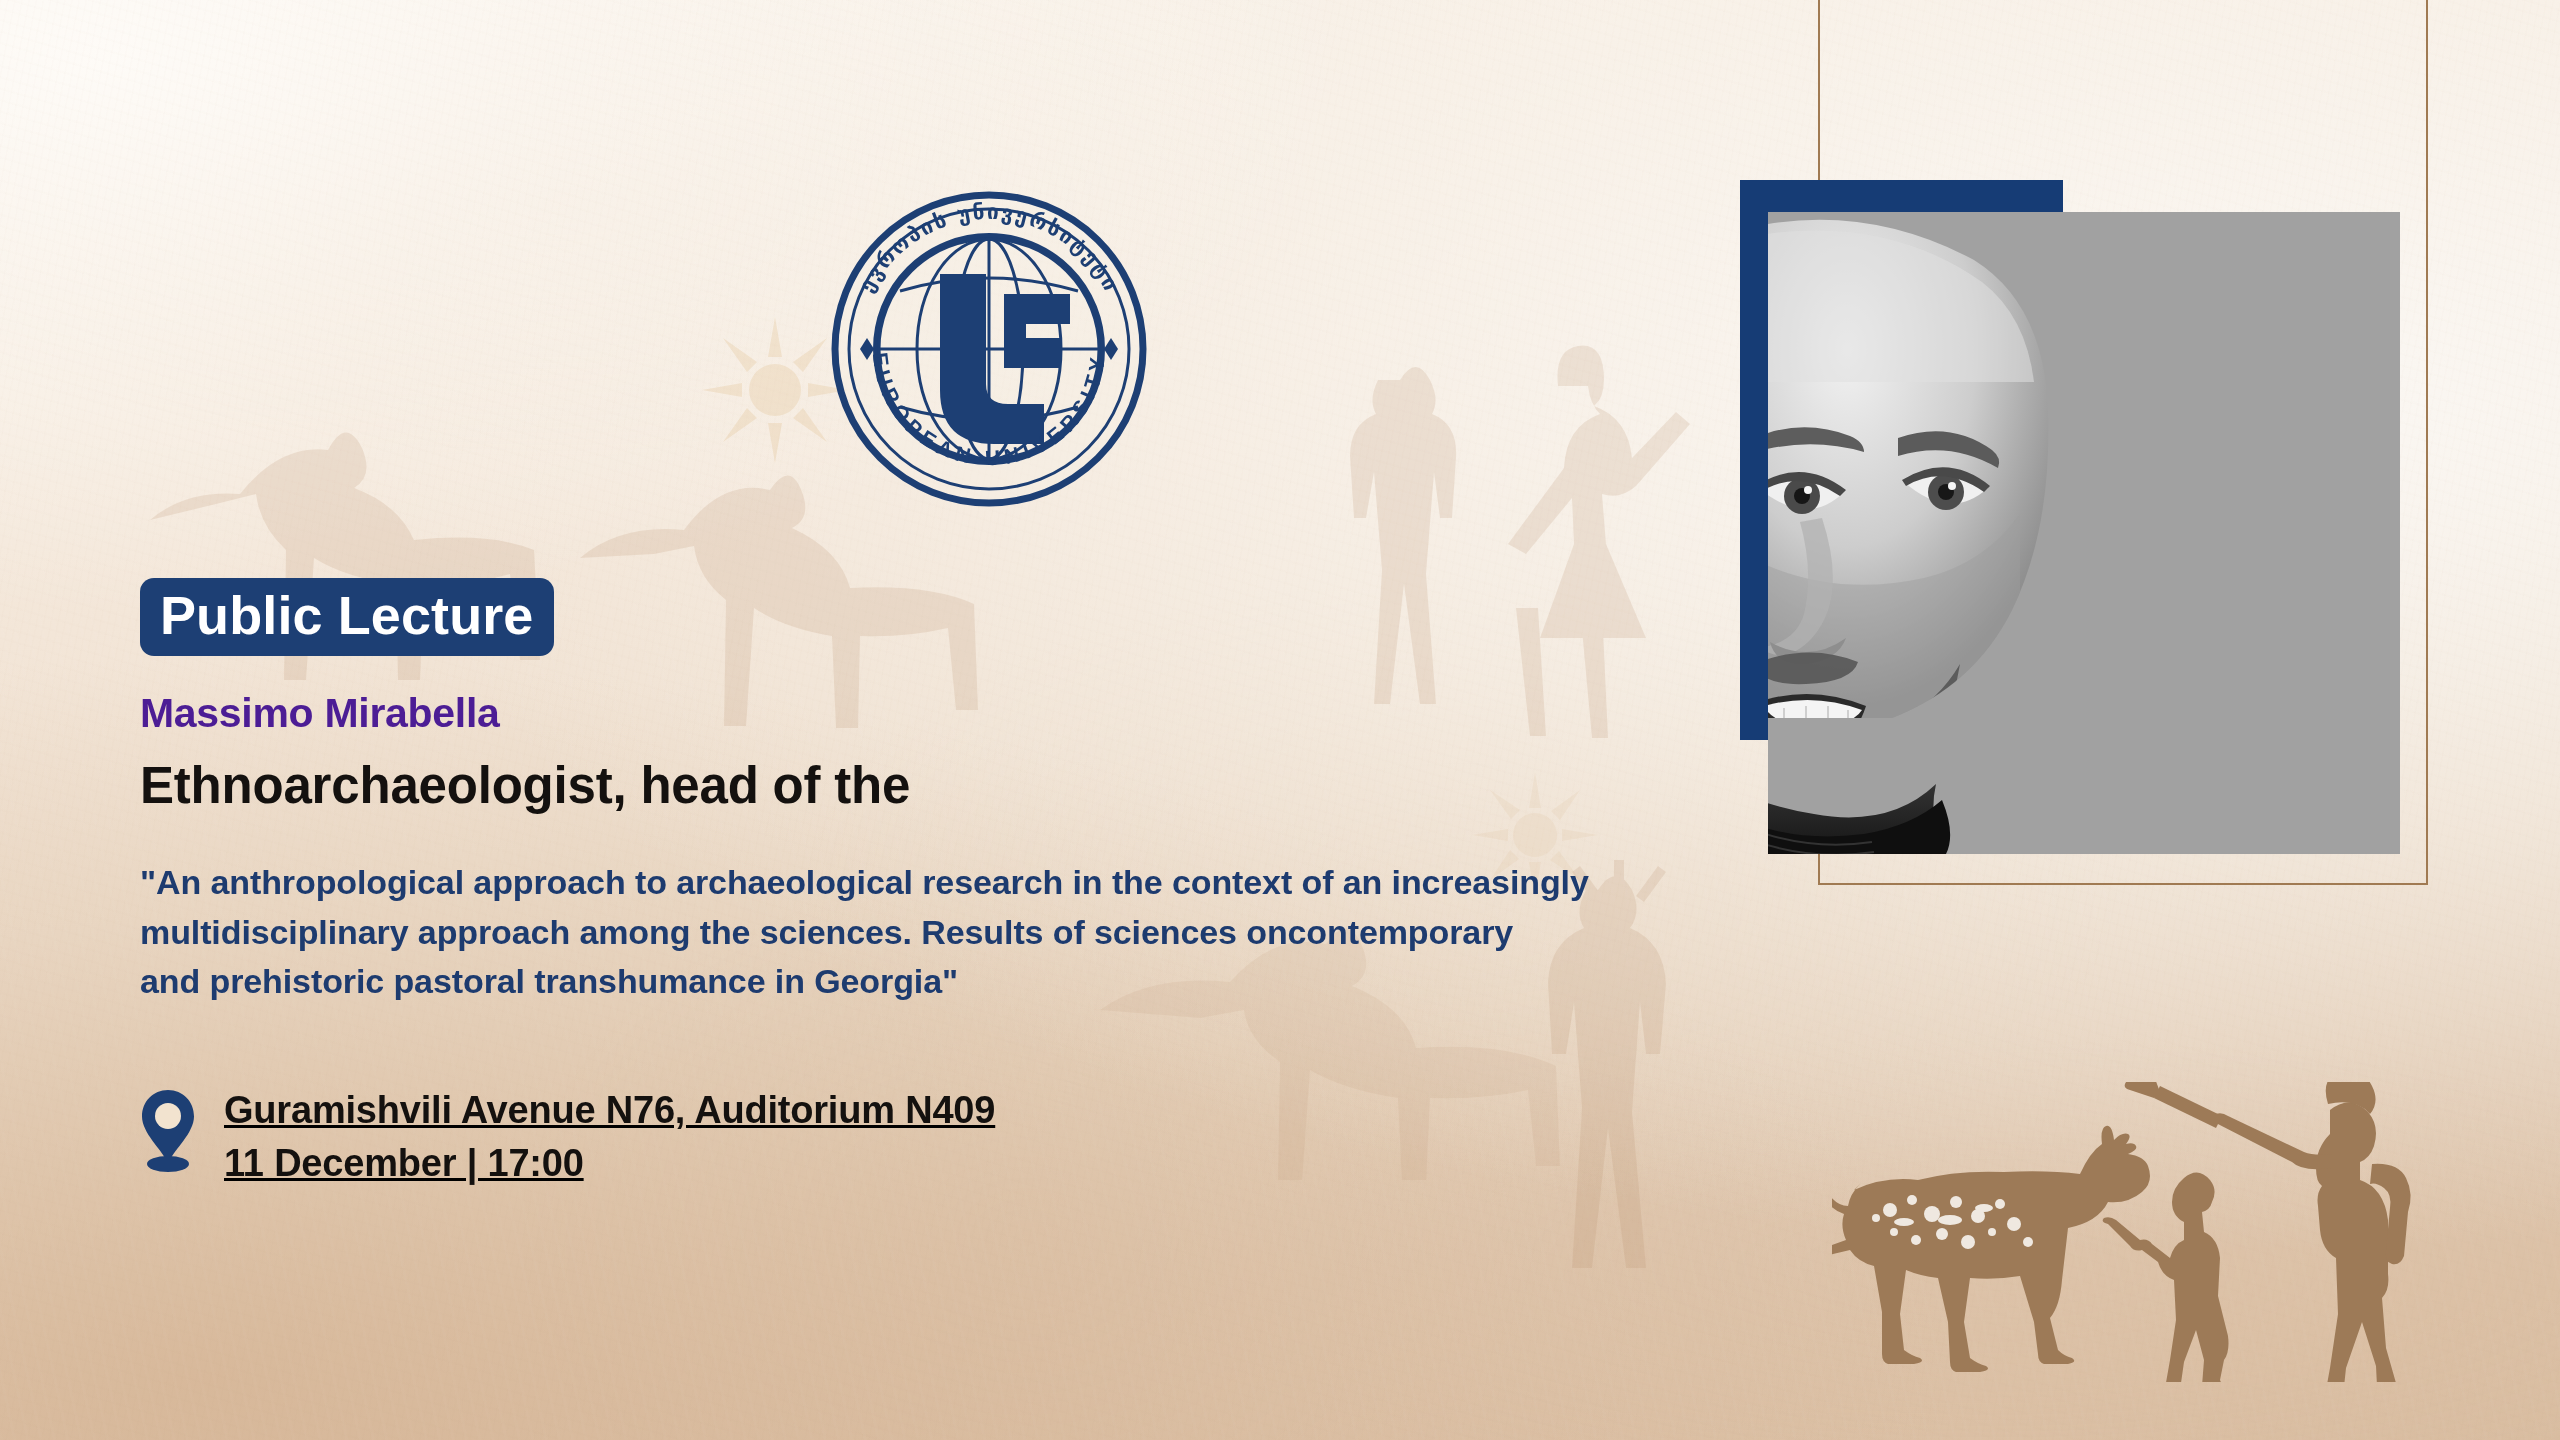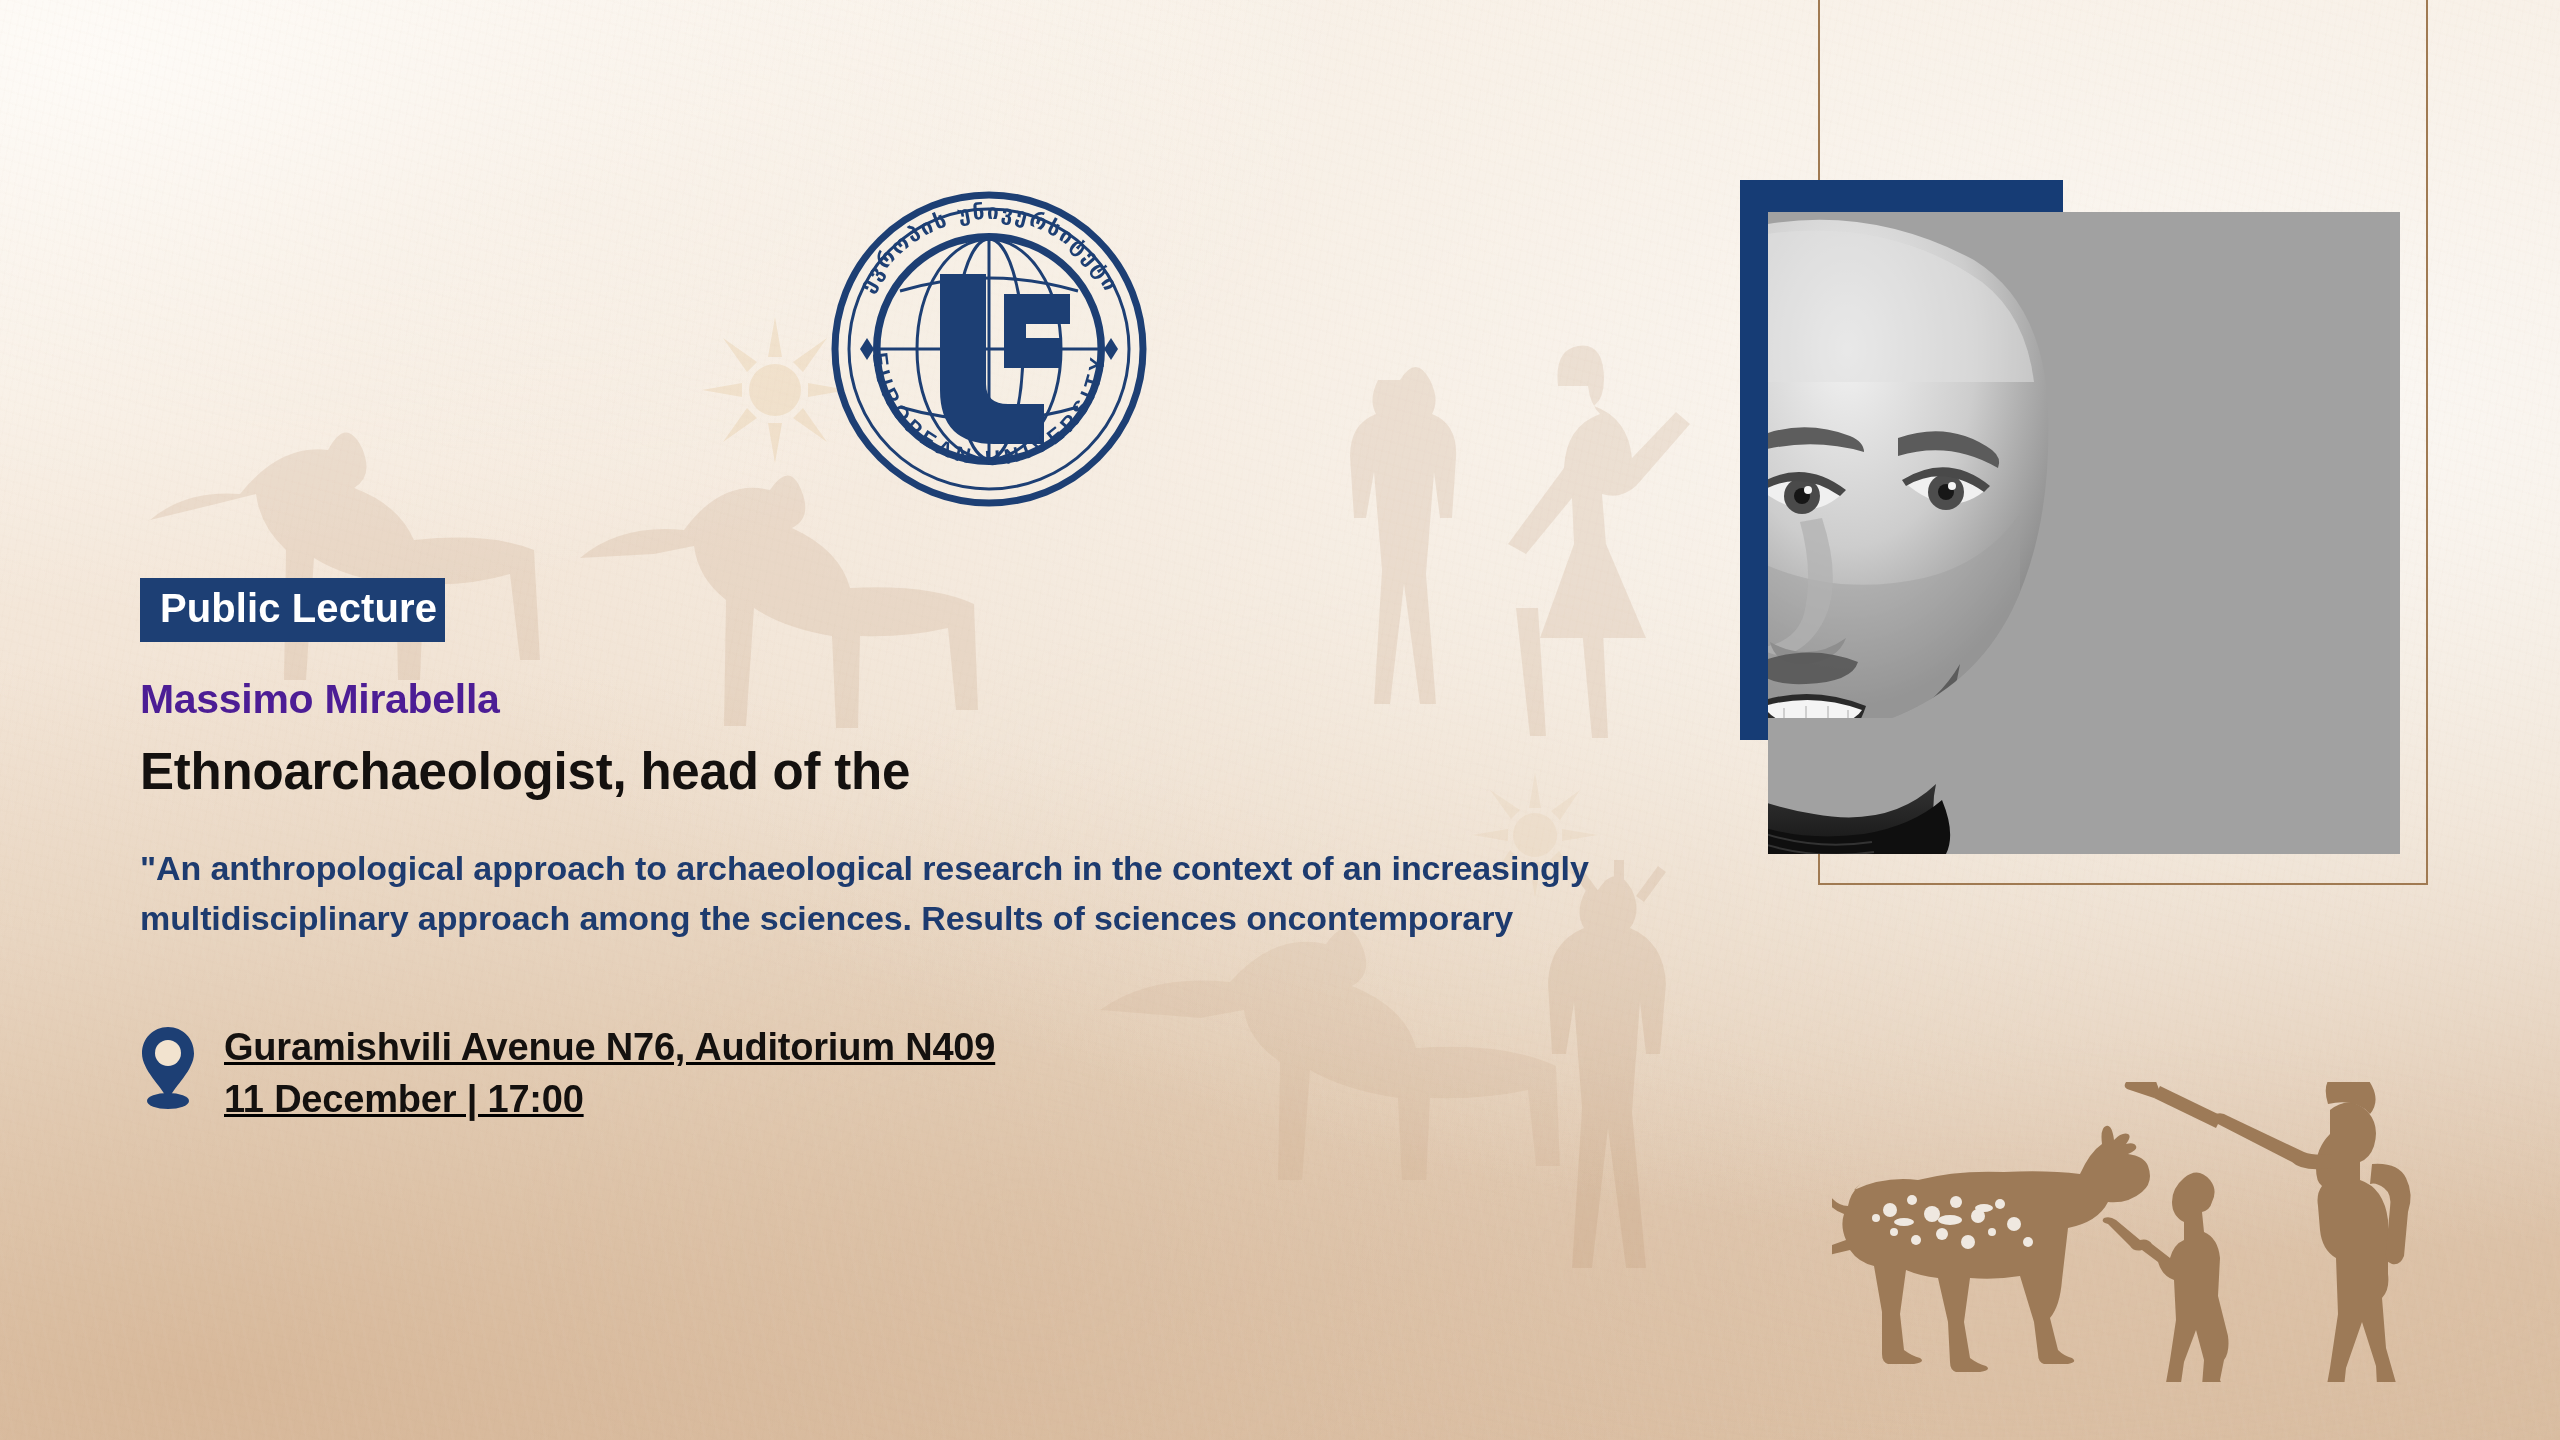--- a/index.html
+++ b/index.html
@@ -148,25 +148,26 @@
   .content {
     position: absolute;
     left: 140px;
     top: 578px;
     width: 1760px;
   }
   .badge {
     display: inline-block;
     background: #1d3f74;
     color: #ffffff;
-    font-size: 40px;
+    font-size: 54px;
     font-weight: bold;
     letter-spacing: .1px;
-    padding: 10px 8px 14px 20px;
+    padding: 10px 20px 14px 20px;
     line-height: 1.0;
+    border-radius: 14px;
   }
   .speaker-name {
     margin-top: 36px;
     color: #4c1d95;
     font-size: 41px;
     font-weight: bold;
     line-height: 1.05;
     letter-spacing: -0.3px;
   }
   .speaker-role {
@@ -398,20 +399,21 @@
 
     <div class="speaker-name">Massimo Mirabella</div>
 
     <div class="speaker-role">
       <div>Ethnoarchaeologist, head of the</div>
     </div>
 
     <div class="quote">
       <div>"An anthropological approach to archaeological research in the context of an increasingly</div>
       <div>multidisciplinary approach among the sciences. Results of sciences oncontemporary</div>
+      <div>and prehistoric pastoral transhumance in Georgia"</div>
     </div>
 
     <div class="details">
       <svg class="pin-icon" viewBox="0 0 56 86">
         <path d="M28 2 C13 2 2 13.5 2 28.5 C2 45 22 62 26 72 q2 5 4 0 C34 62 54 45 54 28.5 C54 13.5 43 2 28 2 Z" fill="#1d3f74"></path>
         <circle cx="28" cy="28" r="13" fill="#f2e3cf"></circle>
         <ellipse cx="28" cy="76" rx="21" ry="8" fill="#1d3f74"></ellipse>
       </svg>
       <div class="details-text">
         <div>Guramishvili Avenue N76, Auditorium N409</div>

